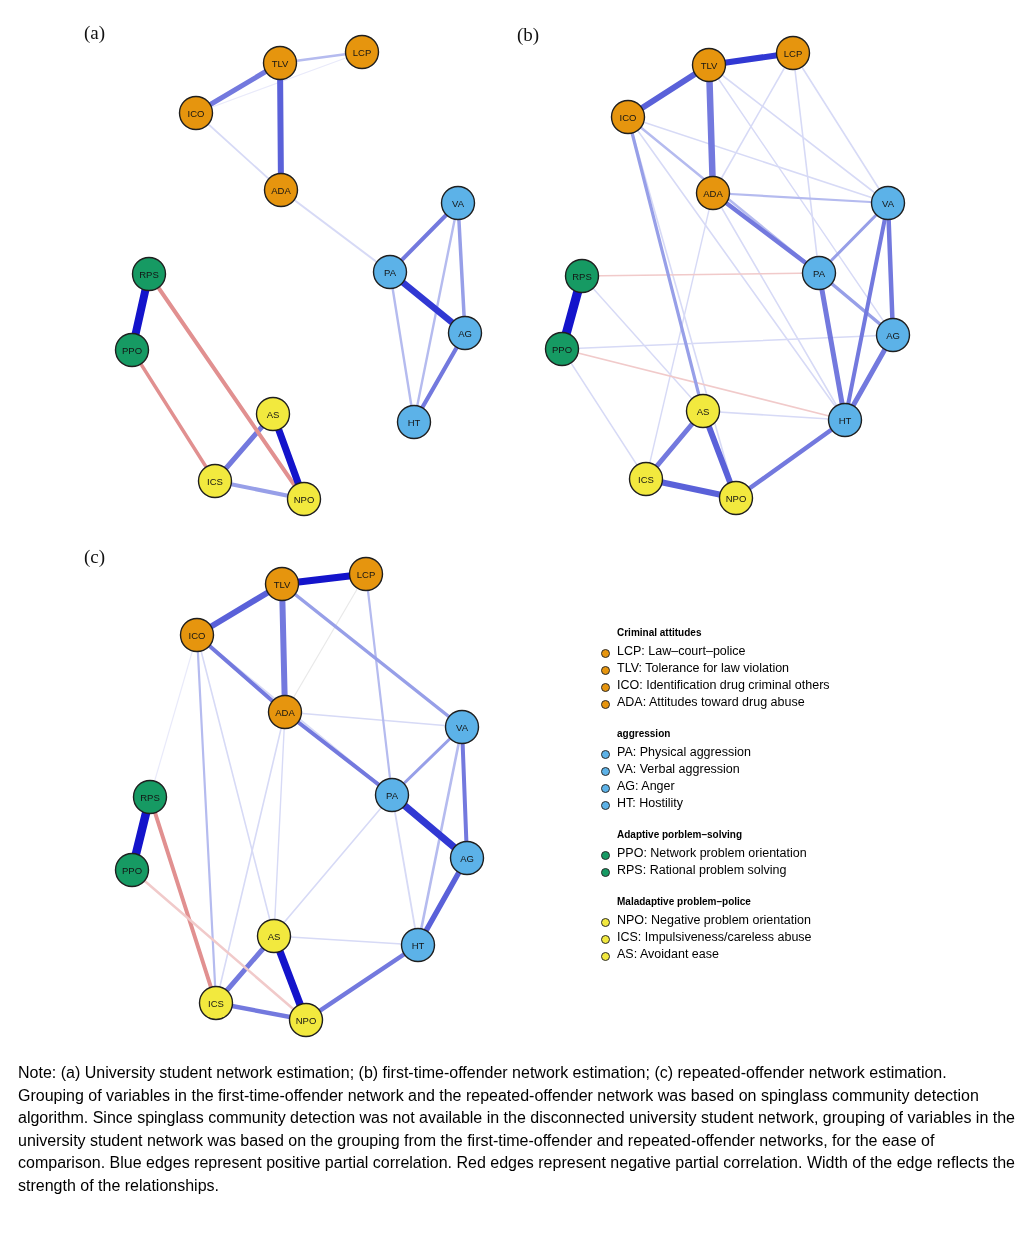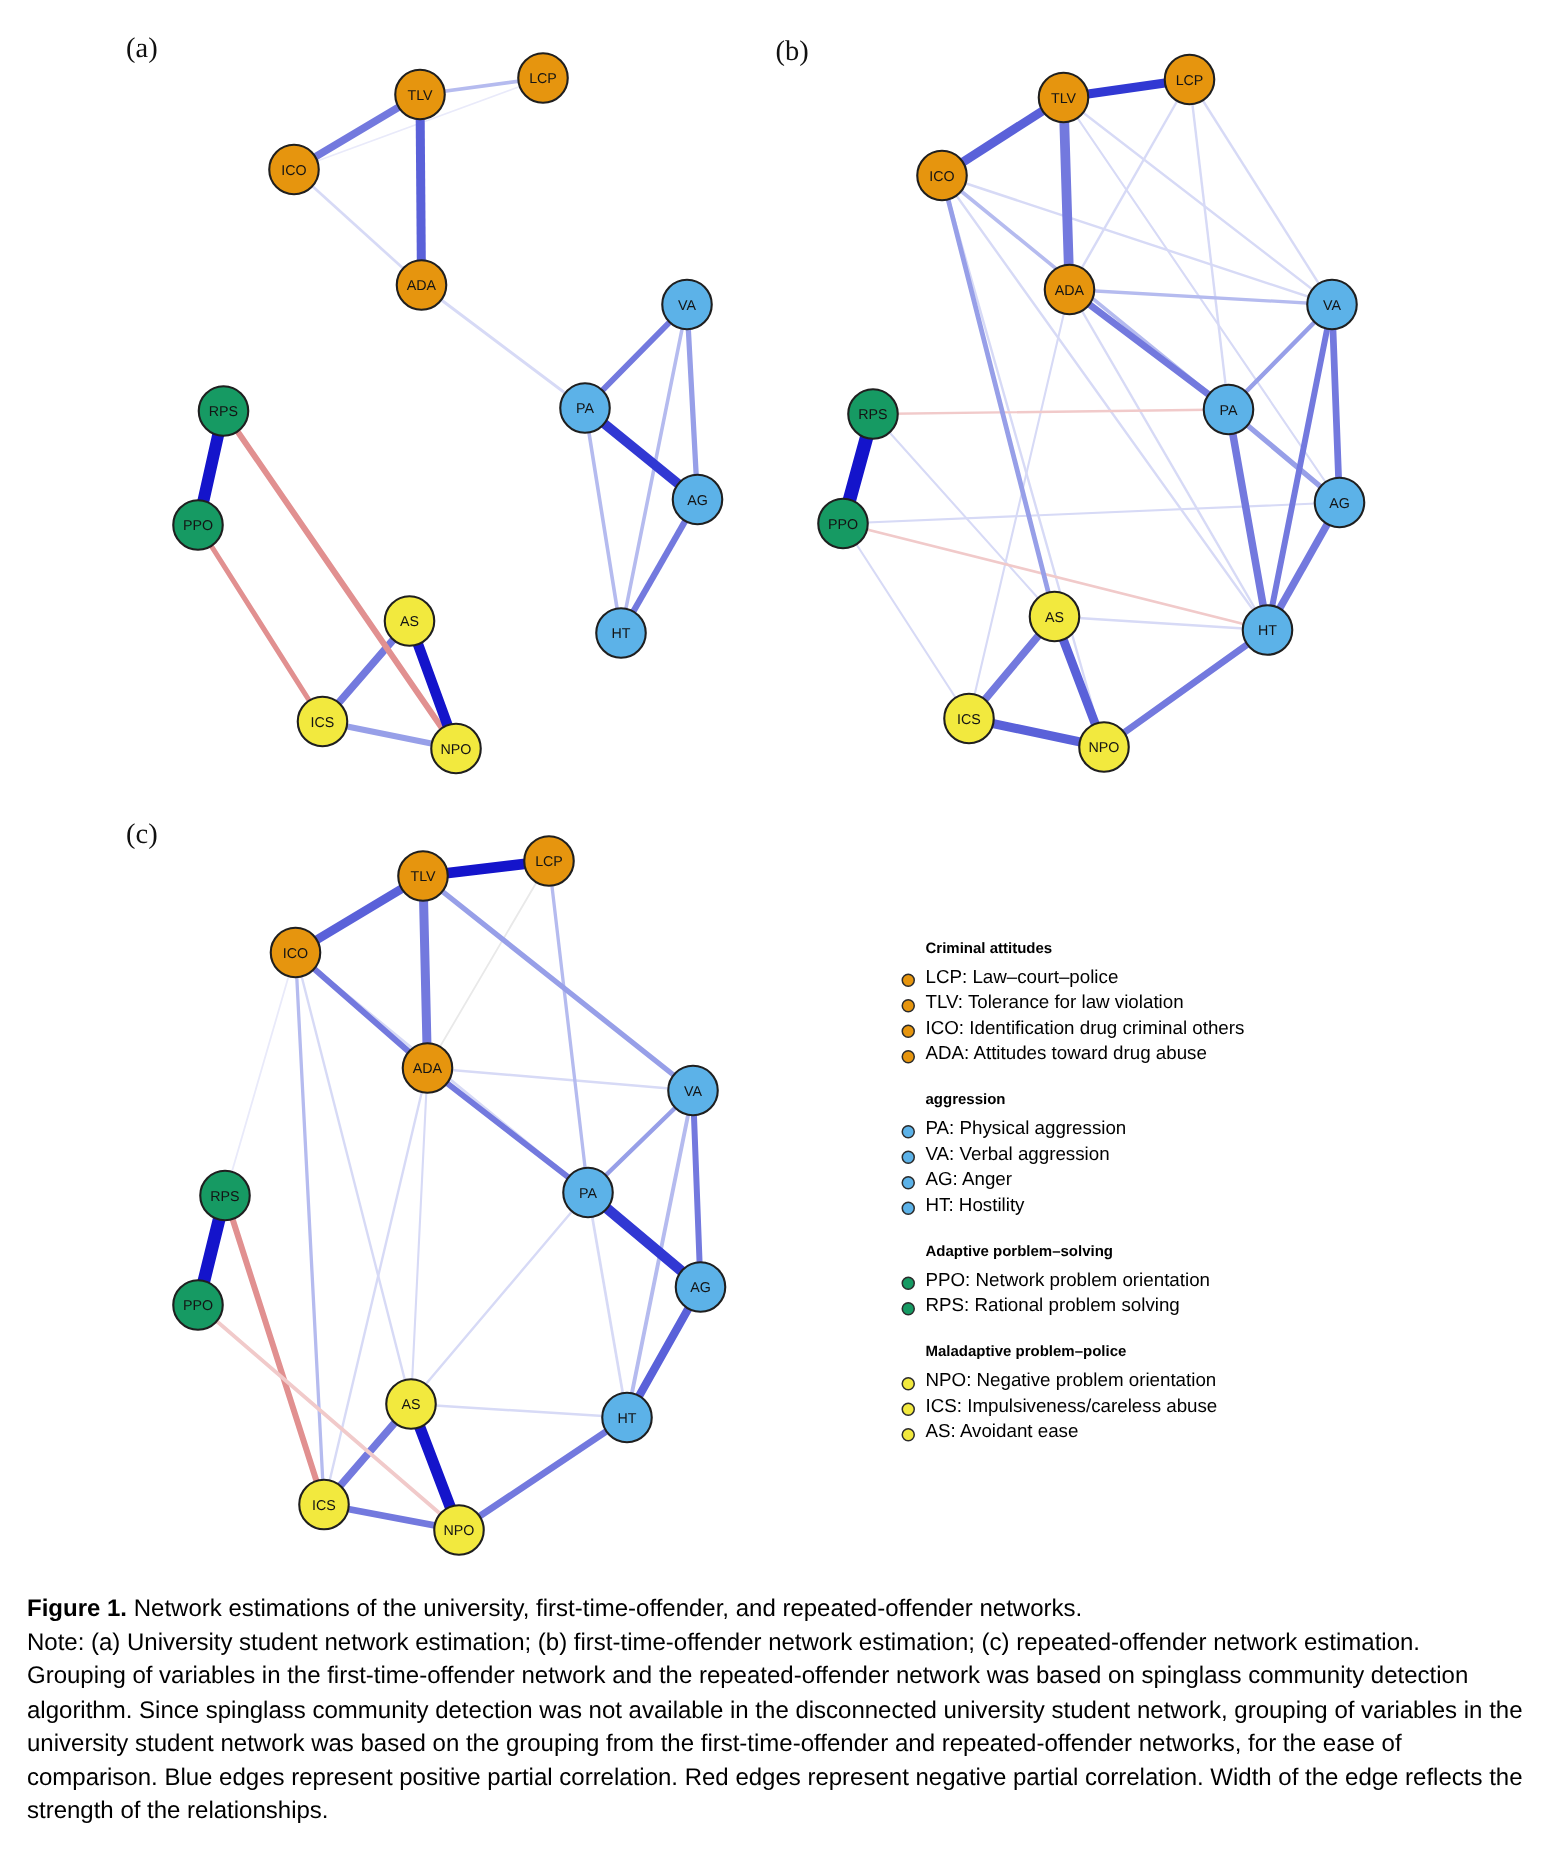--- a/index.html
+++ b/index.html
@@ -251,17 +251,16 @@
         <span class="dot" style="background: rgb(242, 233, 62);"></span>
         <span>ICS: Impulsiveness/careless abuse</span>
       </div>
       <div class="legend-row">
         <span class="dot" style="background: rgb(242, 233, 62);"></span>
         <span>AS: Avoidant ease</span>
       </div>
     </div>
 
   <div class="caption">
-    <p><span class="fig-label">Figure 1.</span><span> Network estimations of the university, first-time-offender, and repeated-offender networks.</span></p>
     <p><span class="note-label">Note</span><span>: (a) University student network estimation; (b) first-time-offender network estimation; (c) repeated-offender network estimation. Grouping of variables in the first-time-offender network and the repeated-offender network was based on spinglass community detection algorithm. Since spinglass community detection was not available in the disconnected university student network, grouping of variables in the university student network was based on the grouping from the first-time-offender and repeated-offender networks, for the ease of comparison. Blue edges represent positive partial correlation. Red edges represent negative partial correlation. Width of the edge reflects the strength of the relationships.</span></p>
   </div>
 
 </div>
 
 </body></html>

